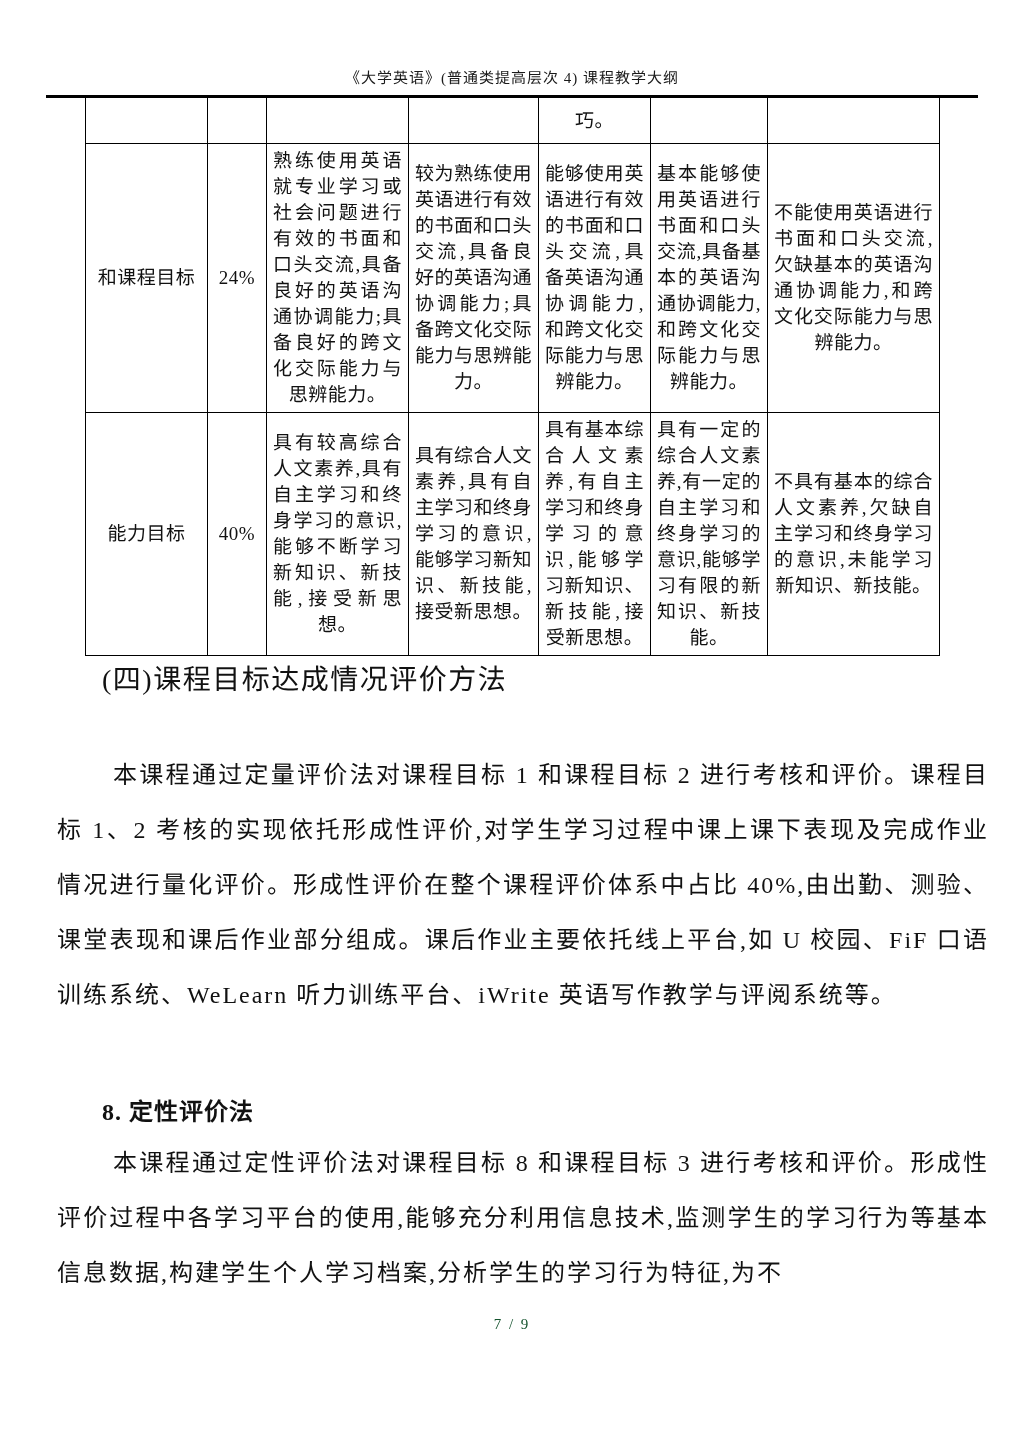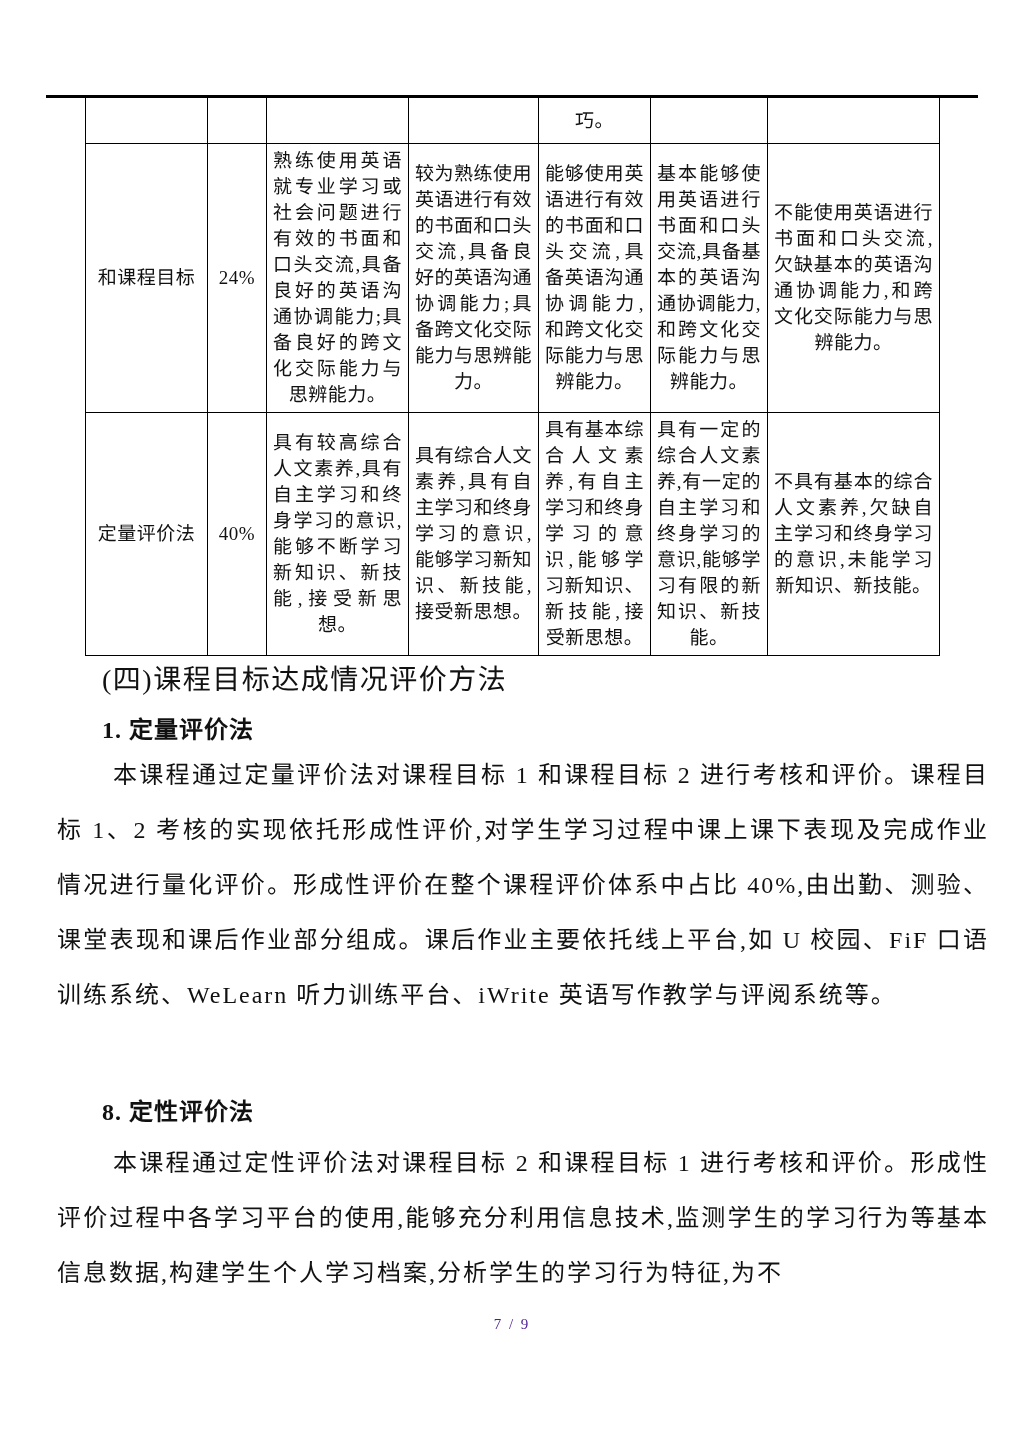--- a/index.html
+++ b/index.html
@@ -48,28 +48,29 @@
   .t2 { top:1092px; }
   .para {
     position:absolute; left:57px; width:932px;
     font-size:24px; line-height:55px; letter-spacing:2px;
     text-align:justify; text-indent:56px; word-break:break-all;
   }
   .p1 { top:748px; }
   .p2 { top:1136px; }
   .doc-footer {
     position:absolute; top:1316px; left:0; width:100%;
-    text-align:center; font-size:15px; letter-spacing:2px; color:#4c1d95;
+    text-align:center; font-size:15px; letter-spacing:2px; color:#14532d;
   }
 </style>
 </head>
 <body>
 
 <div class="page">
 
+  <div class="doc-header">《大学英语》(普通类提高层次 4) 课程教学大纲</div>
   <div class="header-rule"></div>
 
   <table class="eval-table">
     <colgroup>
       <col style="width:122px">
         <col style="width:59px">
         <col style="width:142px">
       <col style="width:130px">
         <col style="width:112px">
         <col style="width:117px">
@@ -88,34 +89,33 @@
       <tr class="row-ability">
         <td class="label-cell">和课程目标</td>
         <td class="weight-cell">24%</td>
         <td class="level-cell">熟练使用英语就专业学习或社会问题进行有效的书面和口头交流,具备良好的英语沟通协调能力;具备良好的跨文化交际能力与思辨能力。</td>
         <td class="level-cell">较为熟练使用英语进行有效的书面和口头交流,具备良好的英语沟通协调能力;具备跨文化交际能力与思辨能力。</td>
         <td class="level-cell">能够使用英语进行有效的书面和口头交流,具备英语沟通协调能力,和跨文化交际能力与思辨能力。</td>
         <td class="level-cell">基本能够使用英语进行书面和口头交流,具备基本的英语沟通协调能力,和跨文化交际能力与思辨能力。</td>
         <td class="level-cell va-top">不能使用英语进行书面和口头交流,欠缺基本的英语沟通协调能力,和跨文化交际能力与思辨能力。</td>
       </tr>
       <tr class="row-literacy">
-        <td class="label-cell">定量评价法</td>
+        <td class="label-cell">能力目标</td>
         <td class="weight-cell">40%</td>
         <td class="level-cell">具有较高综合人文素养,具有自主学习和终身学习的意识,能够不断学习新知识、新技能,接受新思想。</td>
         <td class="level-cell">具有综合人文素养,具有自主学习和终身学习的意识,能够学习新知识、新技能,接受新思想。</td>
         <td class="level-cell">具有基本综合人文素养,有自主学习和终身学习的意识,能够学习新知识、新技能,接受新思想。</td>
         <td class="level-cell">具有一定的综合人文素养,有一定的自主学习和终身学习的意识,能够学习有限的新知识、新技能。</td>
         <td class="level-cell">不具有基本的综合人文素养,欠缺自主学习和终身学习的意识,未能学习新知识、新技能。</td>
       </tr>
     </tbody>
   </table>
 
   <div class="sec-heading">(四)课程目标达成情况评价方法</div>
 
-  <div class="sub-title t1">1. 定量评价法</div>
   <div class="para p1">本课程通过定量评价法对课程目标 1 和课程目标 2 进行考核和评价。课程目标 1、2 考核的实现依托形成性评价,对学生学习过程中课上课下表现及完成作业情况进行量化评价。形成性评价在整个课程评价体系中占比 40%,由出勤、测验、课堂表现和课后作业部分组成。课后作业主要依托线上平台,如 U 校园、FiF 口语训练系统、WeLearn 听力训练平台、iWrite 英语写作教学与评阅系统等。</div>
 
   <div class="sub-title t2">8. 定性评价法</div>
-  <div class="para p2">本课程通过定性评价法对课程目标 2 和课程目标 1 进行考核和评价。形成性评价过程中各学习平台的使用,能够充分利用信息技术,监测学生的学习行为等基本信息数据,构建学生个人学习档案,分析学生的学习行为特征,为不</div>
+  <div class="para p2">本课程通过定性评价法对课程目标 8 和课程目标 3 进行考核和评价。形成性评价过程中各学习平台的使用,能够充分利用信息技术,监测学生的学习行为等基本信息数据,构建学生个人学习档案,分析学生的学习行为特征,为不</div>
 
   <div class="doc-footer">7 / 9</div>
 
 </div>
 
 </body></html>

